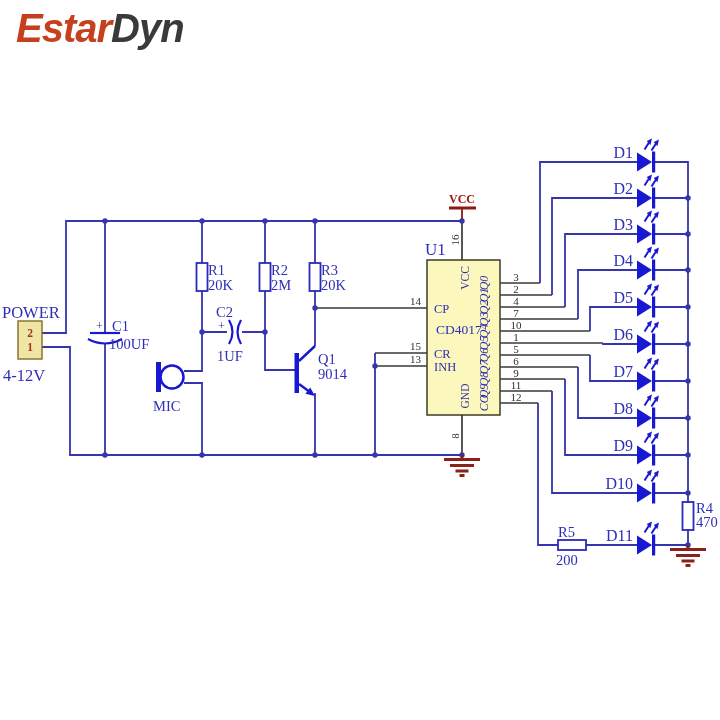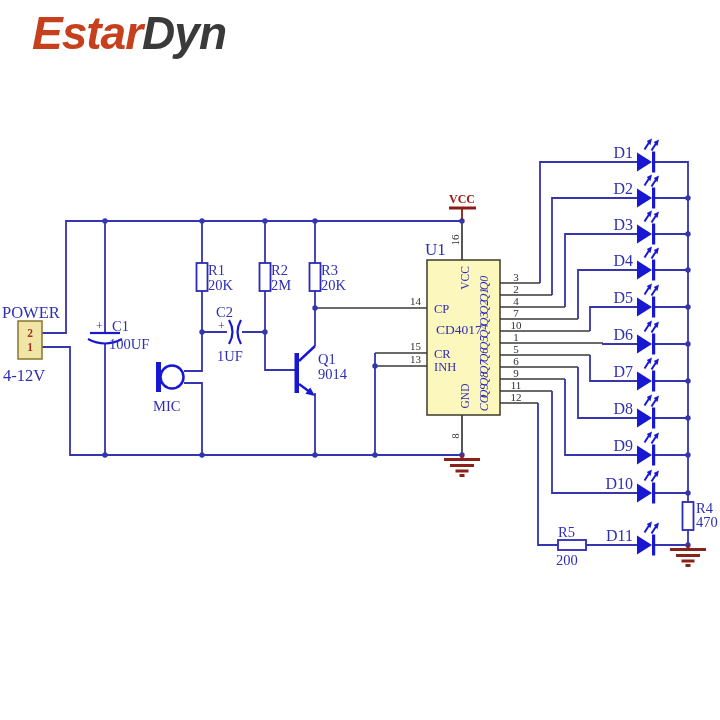--- a/index.html
+++ b/index.html
@@ -1,19 +1,19 @@
 <!DOCTYPE html>
 <html><head>
 <meta charset="utf-8">
 <style>
   html,body{margin:0;padding:0;background:#fff;}
   #stage{position:relative;width:720px;height:720px;background:#ffffff;overflow:hidden;
          font-family:"Liberation Serif", serif;}
   #logo{position:absolute;left:16px;top:6px;font-family:"Liberation Sans", sans-serif;
-        font-weight:bold;font-style:italic;font-size:46px;letter-spacing:-1px;white-space:nowrap;margin-left:16px;}
+        font-weight:bold;font-style:italic;font-size:40px;letter-spacing:-1px;white-space:nowrap;}
   #logo .p1{color:#c6401e;}
   #logo .p2{color:#3a3a3a;}
   svg{position:absolute;left:0;top:0;}
   text{font-family:"Liberation Serif", serif;}
   .tblue{fill:#2e2eb6;}
   .tblack{fill:#2e2e2e;}
   .tred{fill:#a01810;font-weight:bold;}
   .tpin{font-size:11px;}
   .tcomp{font-size:14.5px;}
   .tbig{font-size:16.5px;}

